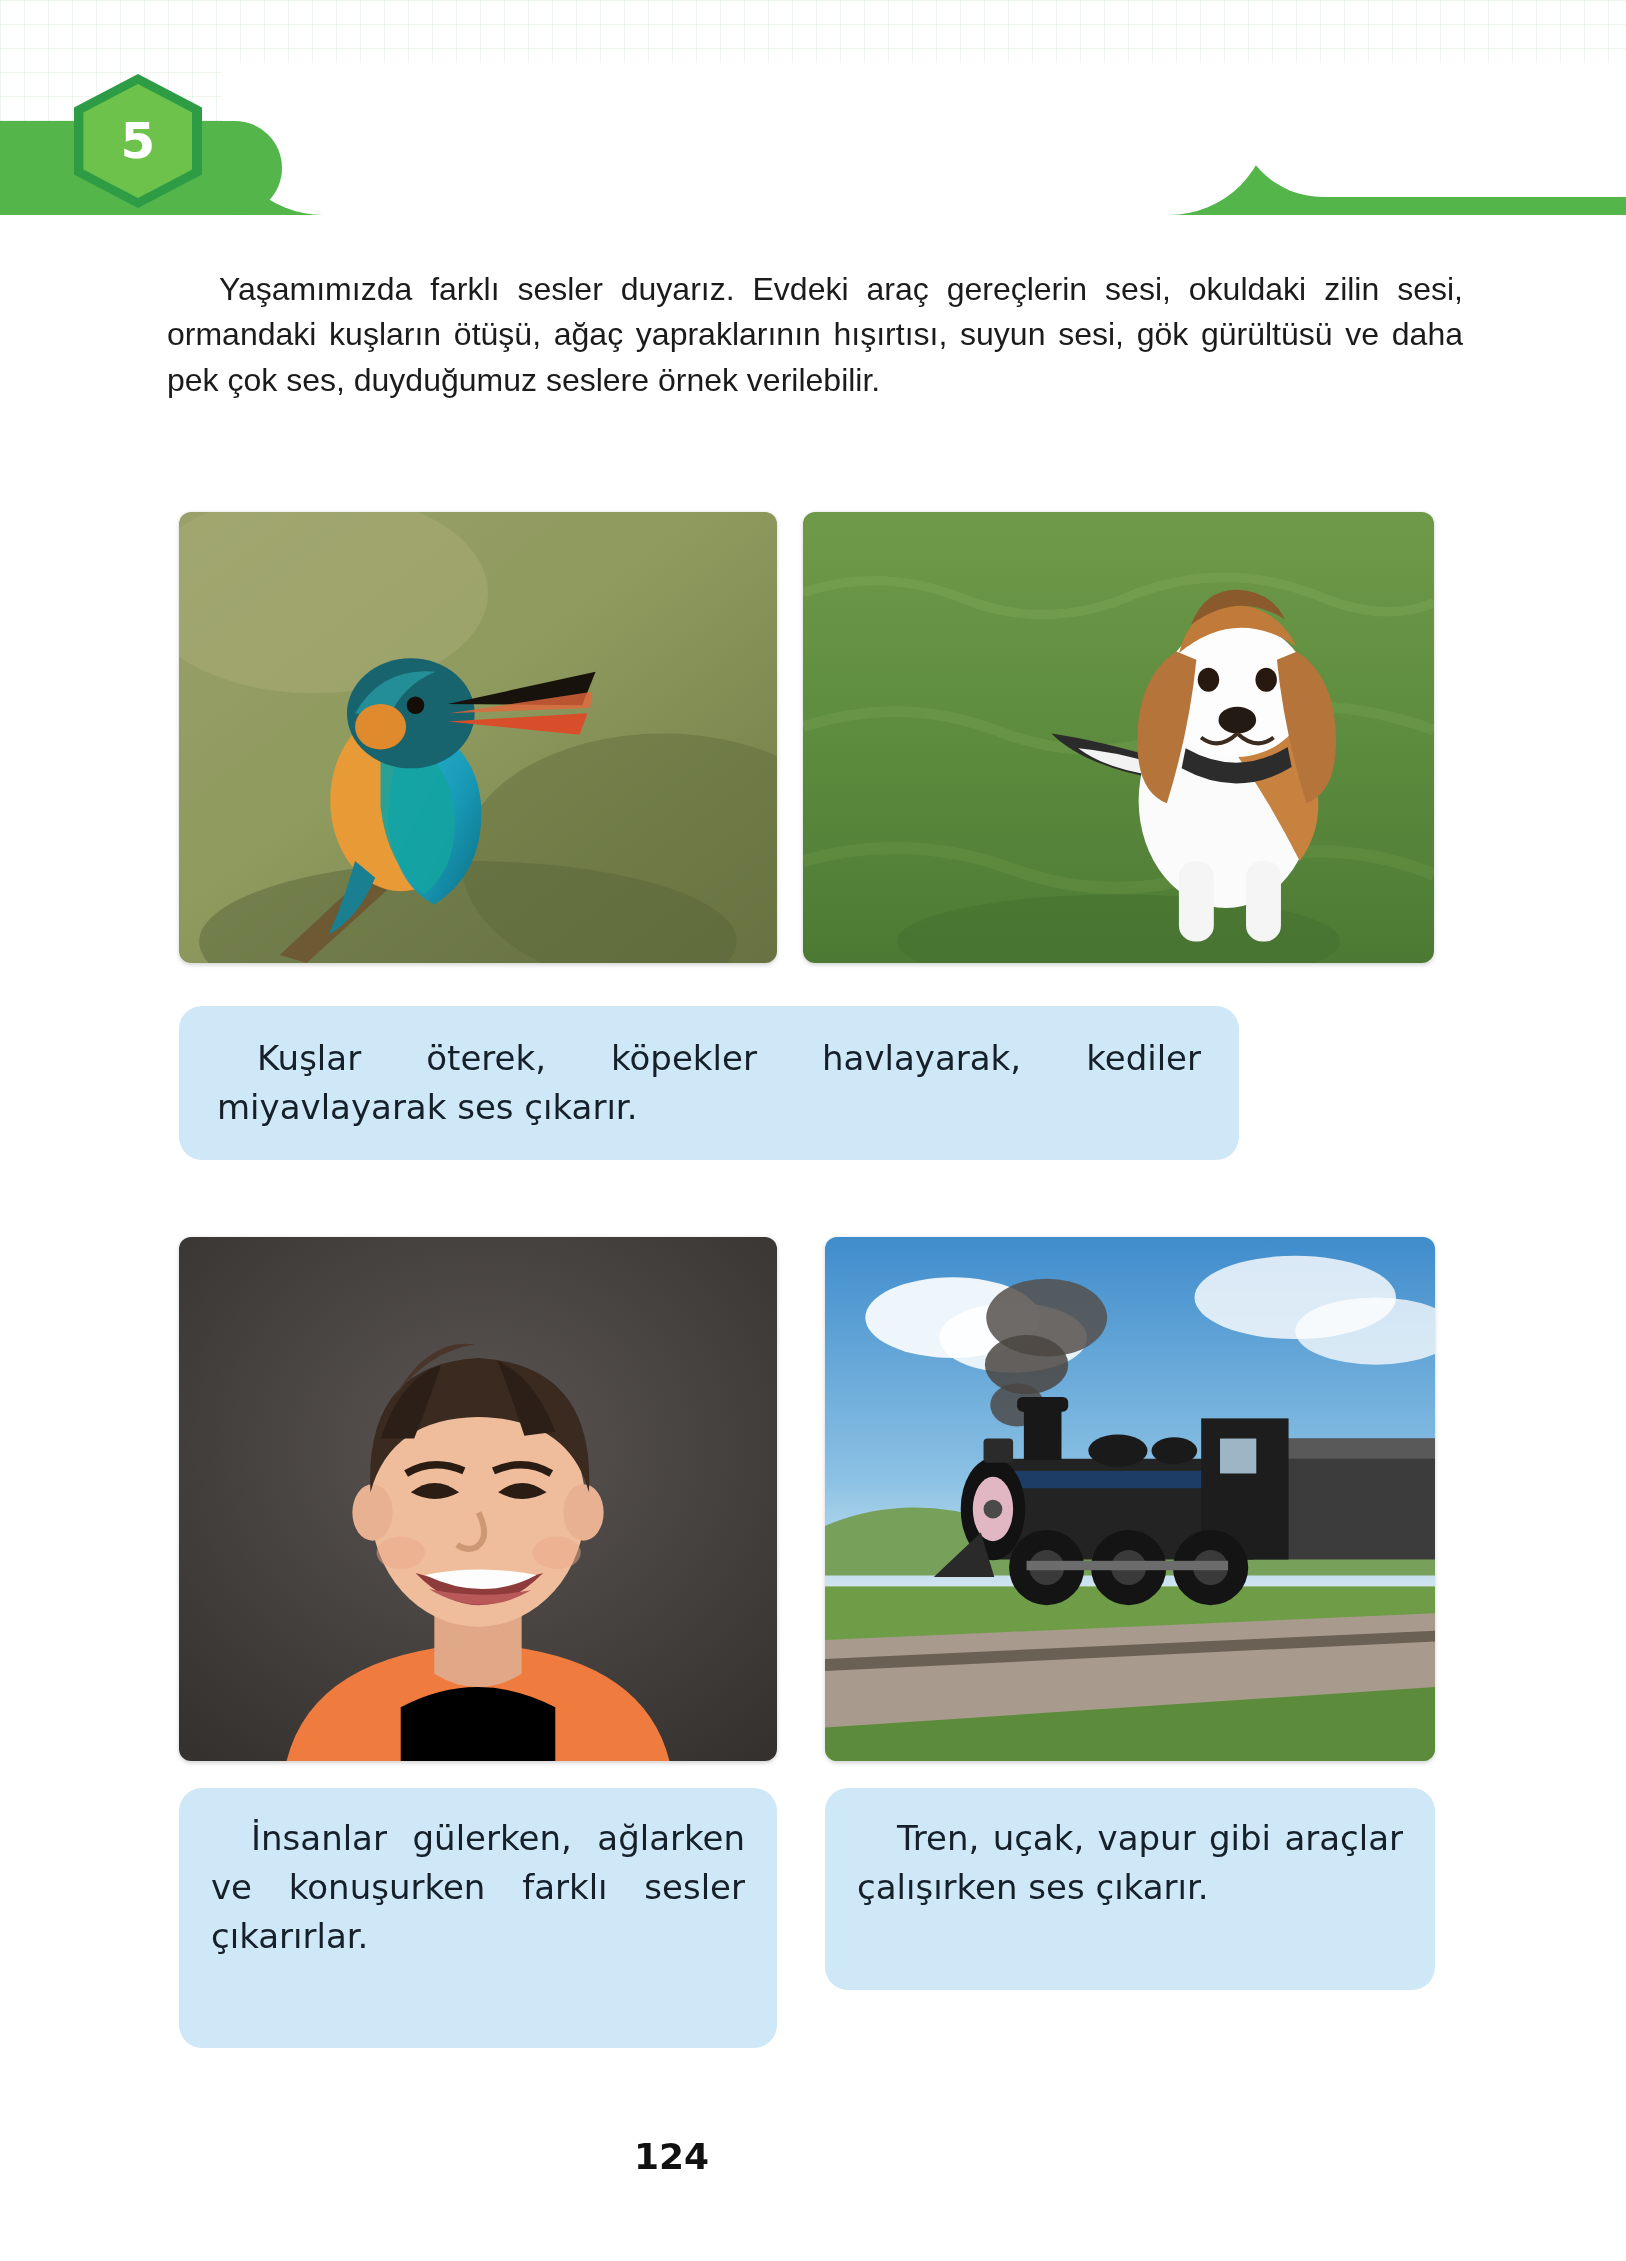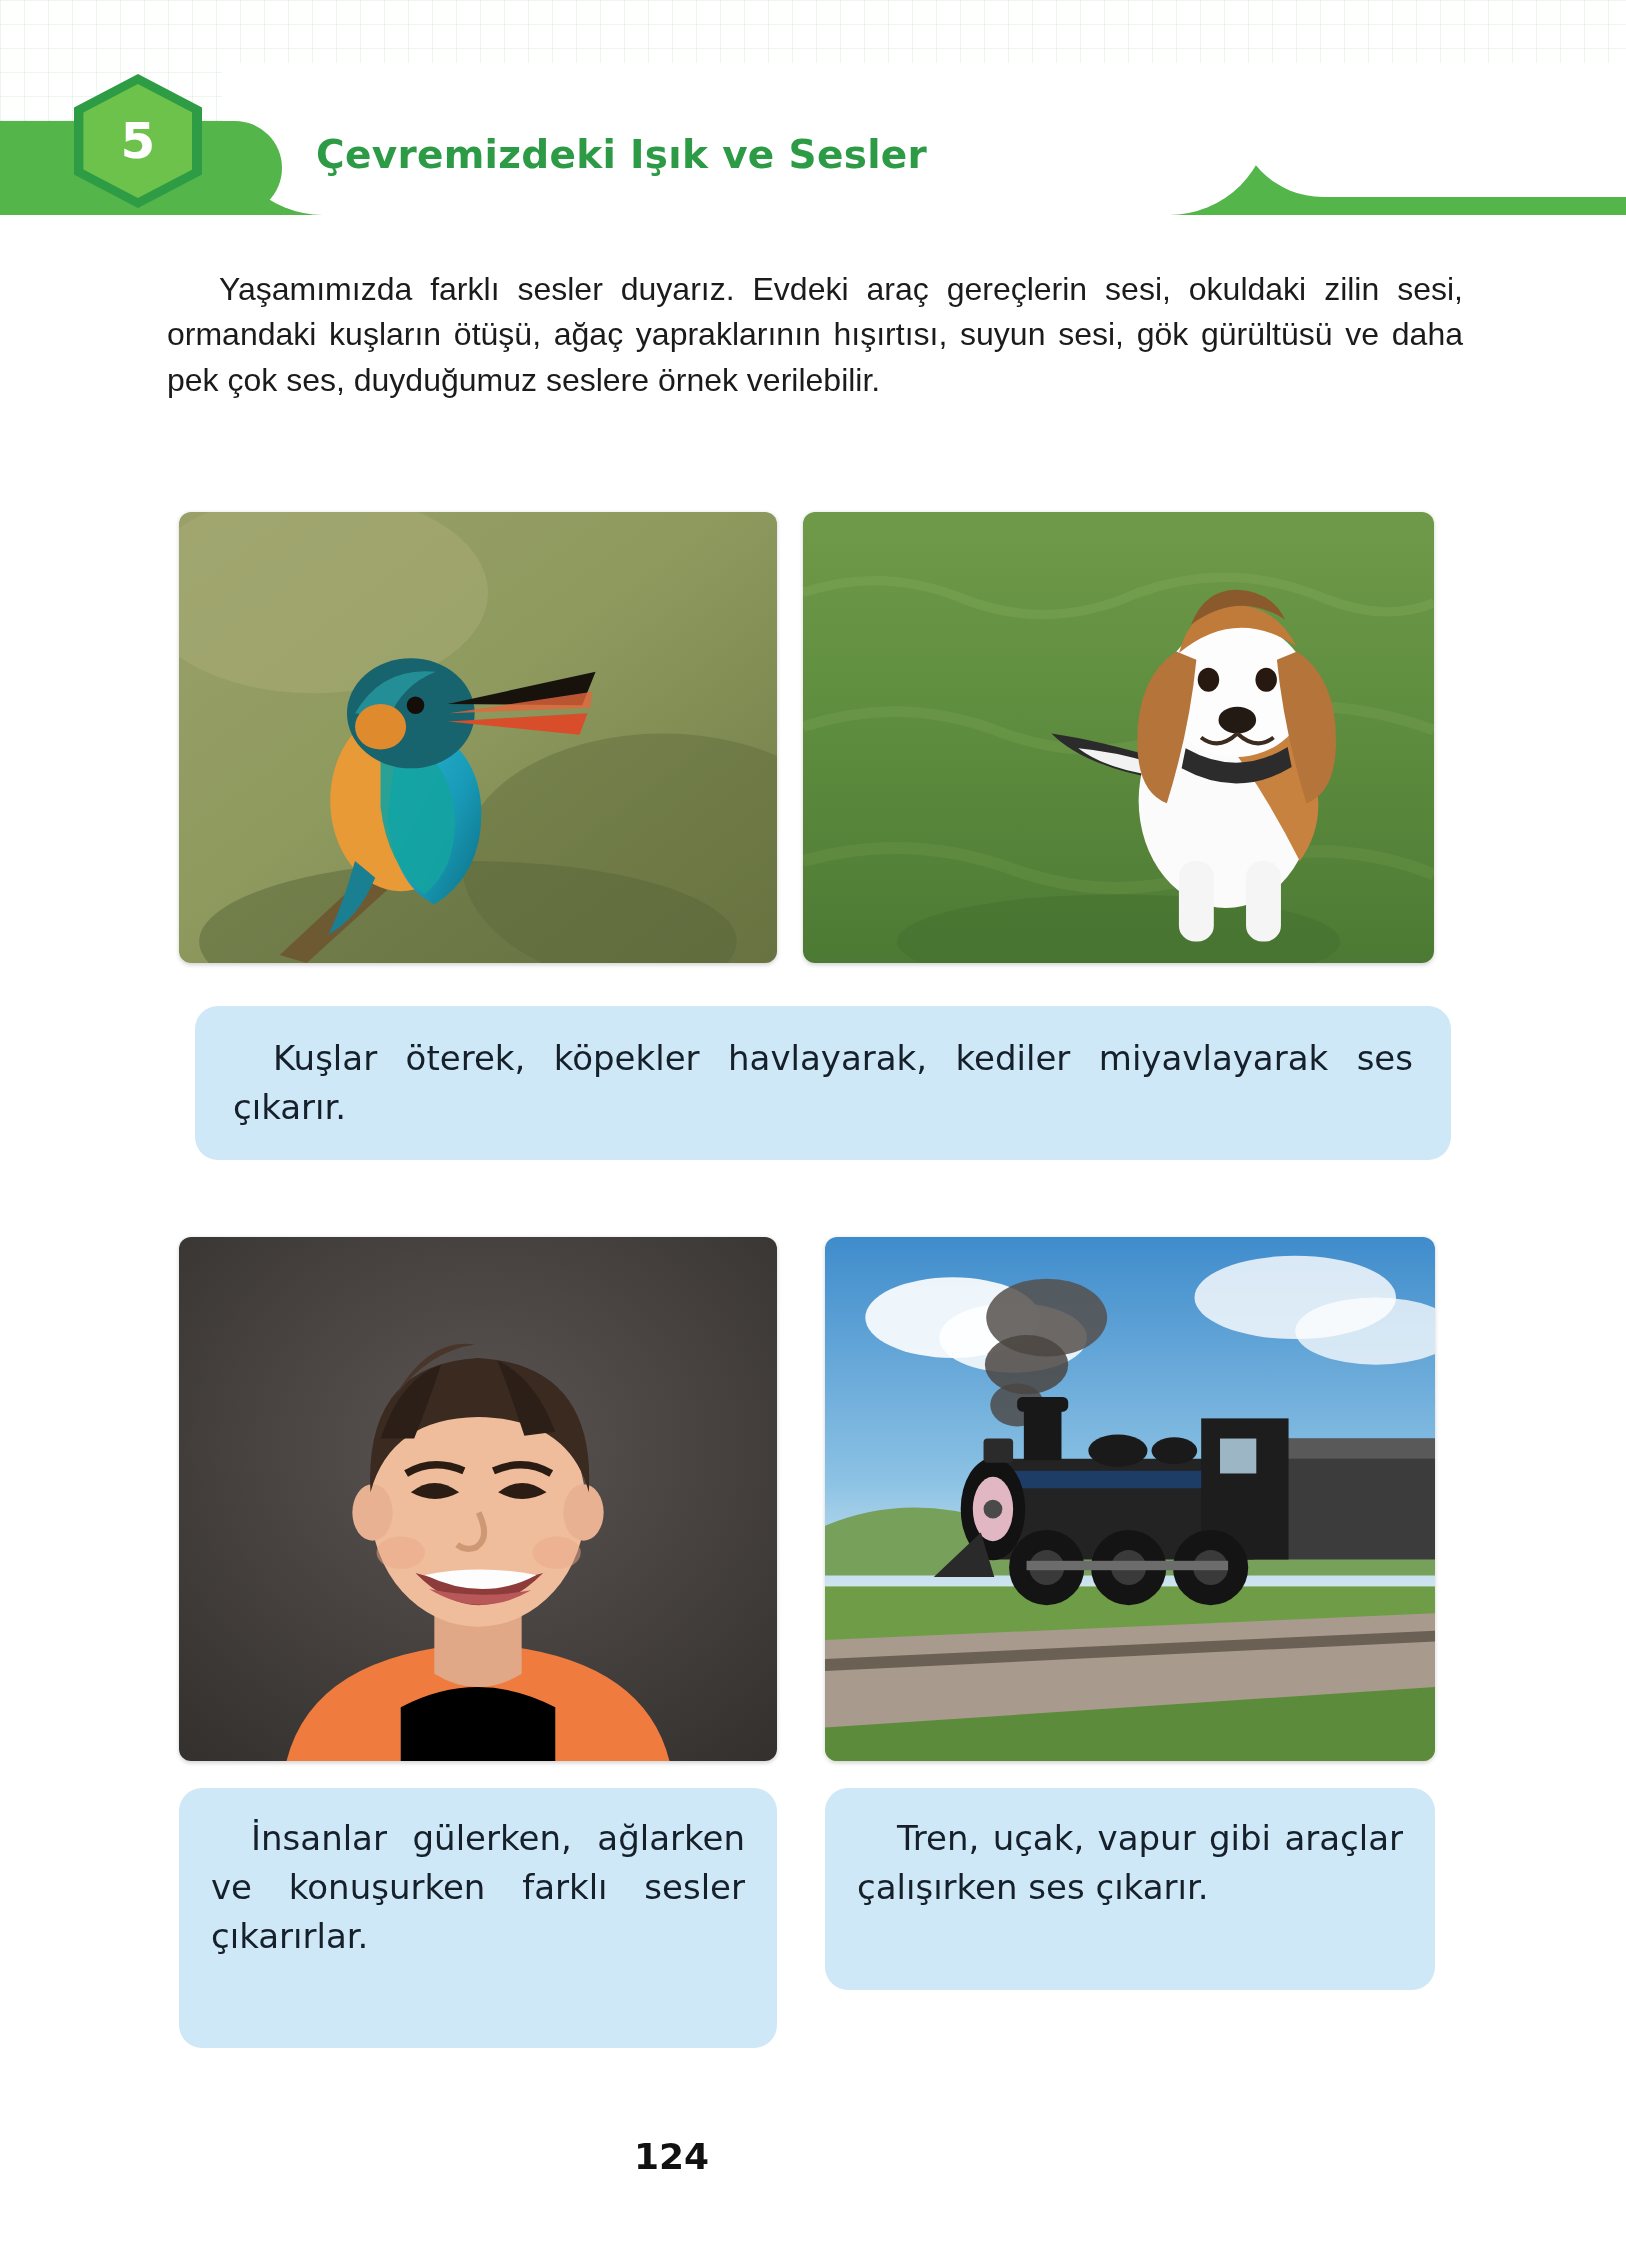--- a/index.html
+++ b/index.html
@@ -173,25 +173,24 @@
     font-size: 34px;
     line-height: 1.45;
     font-family: "DejaVu Sans", sans-serif;
     box-sizing: border-box;
   }
   .caption .indent { display: inline-block; width: 40px; }
 
   .caption-animals {
     left: 179px;
     top: 1006px;
-    width: 1256px;
+    width: 1060px;
     height: 154px;
     padding: 28px 38px 0 38px;
     text-align: justify;
-    margin-left: 16px;
   }
   .caption-people {
     left: 179px;
     top: 1788px;
     width: 598px;
     height: 260px;
     padding: 25.5px 32px 0 32px;
     text-align: justify;
   }
   .caption-vehicles {
@@ -229,21 +228,20 @@
     <div class="cloud-white cloud-b"></div>
     <div class="header-green-round"></div>
   </div>
 
   <div class="hex-wrap">
     <div class="hex"></div>
     <div class="hex-inner"></div>
     <div class="hex-num">5</div>
   </div>
 
-  <div class="unit-title">Çevremizdeki Işık ve Sesler</div>
 
   <p class="intro-paragraph"><span class="indent"></span><span>Yaşamımızda farklı sesler duyarız. Evdeki araç gereçlerin sesi, okuldaki zilin sesi, ormandaki kuşların ötüşü, ağaç yapraklarının hışırtısı, suyun sesi, gök gürültüsü ve daha pek çok ses, duyduğumuz seslere örnek verilebilir.</span></p>
 
   <div class="photo photo-bird">
     <svg viewBox="0 0 890 672" preserveAspectRatio="none">
       <defs>
         <linearGradient id="bgBird" x1="0" y1="0" x2="1" y2="1">
           <stop offset="0%" stop-color="#9aa06a"></stop>
           <stop offset="45%" stop-color="#8e9a5e"></stop>
           <stop offset="100%" stop-color="#6f7a45"></stop>

